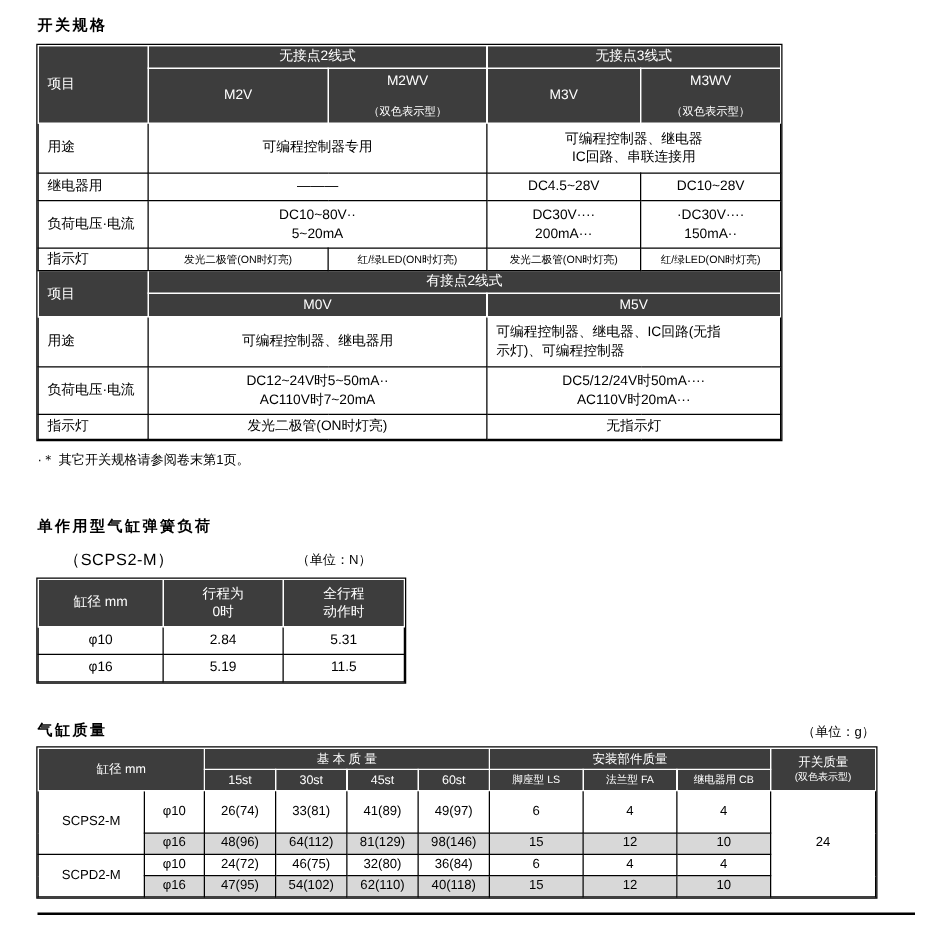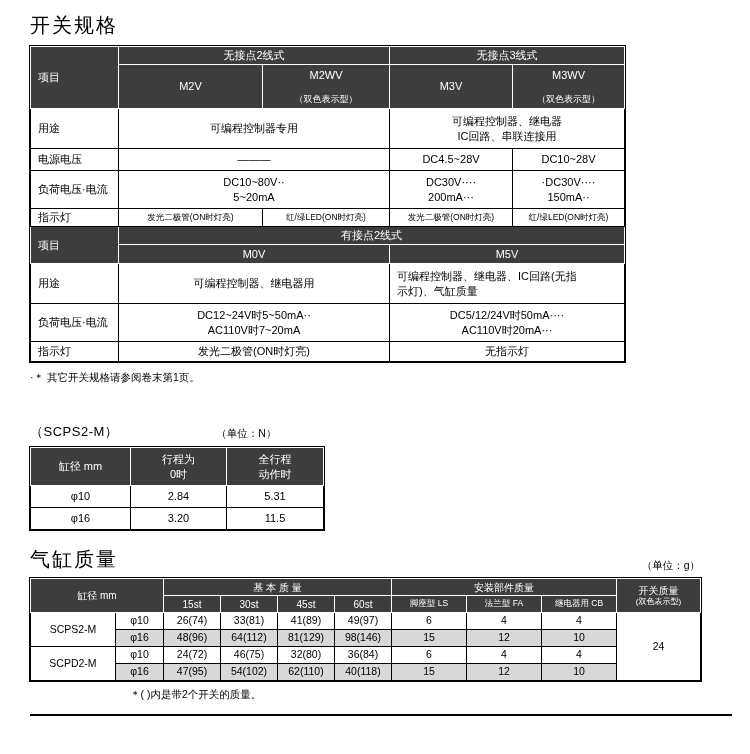--- a/index.html
+++ b/index.html
@@ -2,41 +2,41 @@
 <html><head>
 <meta charset="utf-8">
 <style>
   html,body { margin:0; padding:0; }
   body {
     width:750px; height:754px; box-sizing:border-box;
     padding:12px 18px 0 30px;
     background:#ffffff; color:#000;
     font-family:"Liberation Sans","DejaVu Sans",sans-serif;
   }
-  .section-title { font-size:20px; font-weight:normal; letter-spacing:2px; }
+  .section-title { font-size:12px; font-weight:bold; letter-spacing:2px; }
   .t { border-collapse:collapse; table-layout:fixed; font-size:11px; outline:1px solid #000; }
   .t td, .t th { border:1px solid #000; padding:0 2px; text-align:center; vertical-align:middle; font-weight:normal; line-height:1.3; overflow:hidden; }
   .dk { background:#3d3d3d; color:#fff; border:1px solid #fff !important; }
   .lbl { text-align:left !important; padding-left:7px !important; }
   .blk { display:block; }
   .sub { font-size:9px;margin-top:12px; }
   .sm { font-size:8.5px; padding:0 1px !important; }
   .gray { background:#d8d8d8; }
   .note { font-size:10.5px; margin-top:9px; }
   .t1 { margin-top:7px; }
   .t2 { margin-top:6px; }
   .t3 { margin-top:5px; font-size:10.5px; }
   .t3 th { font-size:10px; }
   .t3 .mnt { font-size:8.5px; }
-  .subrow { margin-top:9px; display:flex; align-items:flex-end; }
+  .subrow { margin-top:9px; display:flex; align-items:center;margin-left:21px; }
   .model-sub { font-size:13px; letter-spacing:0.5px; }
   .unit { font-size:10.5px; }
   .title-row { width:670px; display:flex; justify-content:space-between; align-items:flex-end; }
   .sec2 { margin-top:38px; }
-  .sec3 { margin-top:16px; }
+  .sec3 { margin-top:30px; }
   .t3-note { margin-left:100px; margin-top:7px; font-size:10.5px; }
   .bottom-rule { margin-top:12px; border-top:2px solid #000; width:702px; }
   .sw-cell .blk:last-child { font-size:8px; }
 </style>
 </head>
 <body>
 
 <div class="section-title">开关规格</div>
 
 <table class="t t1">
@@ -67,21 +67,21 @@
   </tr>
   <tr style="height:40px">
     <td class="lbl">用途</td>
     <td colspan="2">可编程控制器专用</td>
     <td colspan="2">
       <span class="blk">可编程控制器、继电器</span>
       <span class="blk">IC回路、串联连接用</span>
     </td>
   </tr>
   <tr style="height:22px">
-    <td class="lbl">电源电压</td>
+    <td class="lbl">继电器用</td>
     <td colspan="2">———</td>
     <td>DC4.5~28V</td>
     <td>DC10~28V</td>
   </tr>
   <tr style="height:38px">
     <td class="lbl">负荷电压·电流</td>
     <td colspan="2">
       <span class="blk">DC10~80V··</span>
       <span class="blk">5~20mA</span>
     </td>
@@ -107,21 +107,21 @@
   </tr>
   <tr style="height:19px">
     <th class="dk" colspan="2">M0V</th>
     <th class="dk" colspan="2">M5V</th>
   </tr>
   <tr style="height:40px">
     <td class="lbl">用途</td>
     <td colspan="2">可编程控制器、继电器用</td>
     <td colspan="2" class="lbl">
       <span class="blk">可编程控制器、继电器、IC回路(无指</span>
-      <span class="blk">示灯)、气缸质量</span>
+      <span class="blk">示灯)、可编程控制器</span>
     </td>
   </tr>
   <tr style="height:38px">
     <td class="lbl">负荷电压·电流</td>
     <td colspan="2">
       <span class="blk">DC12~24V时5~50mA··</span>
       <span class="blk">AC110V时7~20mA</span>
     </td>
     <td colspan="2">
       <span class="blk">DC5/12/24V时50mA····</span>
@@ -132,20 +132,21 @@
     <td class="lbl">指示灯</td>
     <td colspan="2">发光二极管(ON时灯亮)</td>
     <td colspan="2">无指示灯</td>
   </tr>
 </tbody>
   </table>
 
 <div class="note">·＊ 其它开关规格请参阅卷末第1页。</div>
 
 <div class="sec2">
+  <div class="section-title">单作用型气缸弹簧负荷</div>
   <div class="subrow">
     <span class="model-sub">（SCPS2-M）</span>
     <span class="unit" style="margin-left:98px">（单位：N）</span>
   </div>
 
   <table class="t t2">
     <colgroup>
       <col style="width:100px">
         <col style="width:96px">
         <col style="width:97px">
@@ -162,21 +163,21 @@
         <span class="blk">动作时</span>
       </th>
     </tr>
     <tr style="height:22px">
       <td>φ10</td>
       <td>2.84</td>
       <td>5.31</td>
     </tr>
     <tr style="height:22px">
       <td>φ16</td>
-      <td>3.20</td>
+      <td>5.19</td>
       <td>11.5</td>
     </tr>
   </tbody>
     </table>
 </div>
 
 <div class="sec3">
   <div class="title-row">
     <div class="section-title">气缸质量</div>
     <div class="unit">（单位：g）</div>
@@ -207,21 +208,21 @@
     </tr>
     <tr style="height:17px">
       <th class="dk">15st</th>
       <th class="dk">30st</th>
       <th class="dk">45st</th>
       <th class="dk">60st</th>
       <th class="dk mnt">脚座型 LS</th>
       <th class="dk mnt">法兰型 FA</th>
       <th class="dk mnt">继电器用 CB</th>
     </tr>
-    <tr style="height:17px">
+    <tr style="height:34px">
       <td rowspan="2">SCPS2-M</td>
       <td>φ10</td>
       <td>26(74)</td>
       <td>33(81)</td>
       <td>41(89)</td>
       <td>49(97)</td>
       <td>6</td>
       <td>4</td>
       <td>4</td>
       <td rowspan="4">24</td>
@@ -253,16 +254,15 @@
       <td class="gray">54(102)</td>
       <td class="gray">62(110)</td>
       <td class="gray">40(118)</td>
       <td class="gray">15</td>
       <td class="gray">12</td>
       <td class="gray">10</td>
     </tr>
   </tbody>
     </table>
 
-  <div class="t3-note">＊( )内是带2个开关的质量。</div>
 </div>
 
 <div class="bottom-rule"></div>
 
 </body></html>

